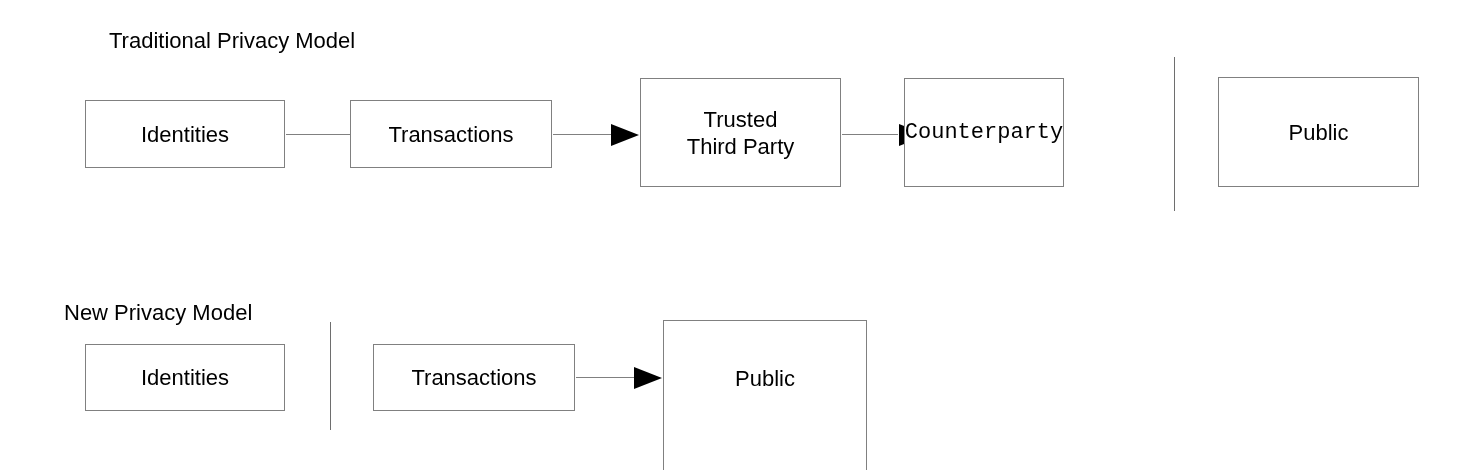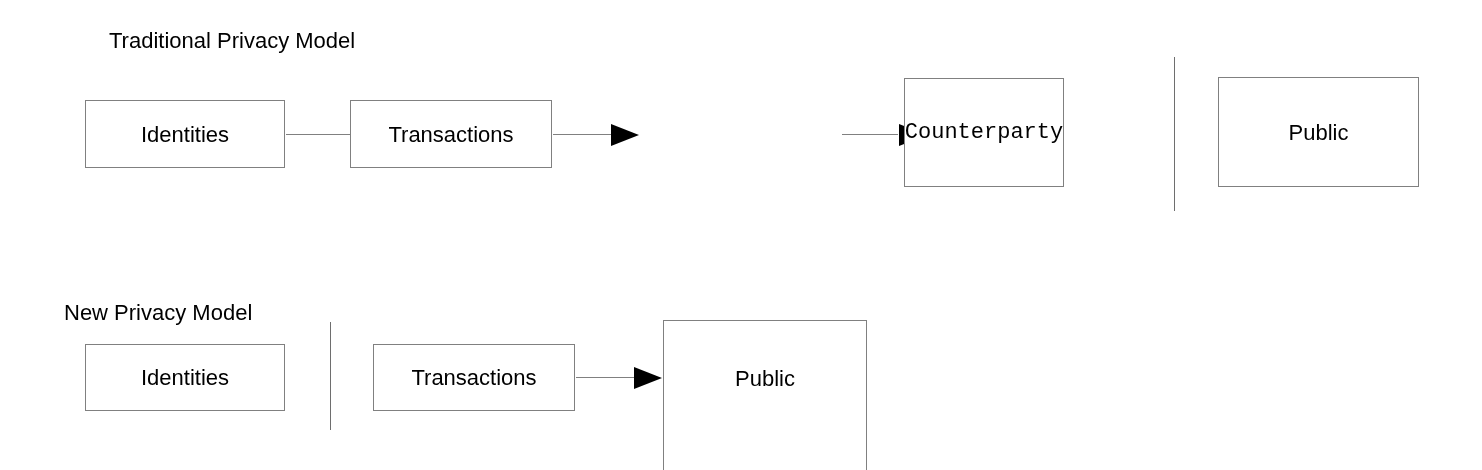--- a/index.html
+++ b/index.html
@@ -79,20 +79,24 @@
 
   <div class="connector" style="left:286px; top:134px; width:64px;"></div>
 
   <div class="node" style="left:350px; top:100px; width:202px; height:68px;">
     <span class="node-label">Transactions</span>
   </div>
 
   <div class="connector" style="left:553px; top:134px; width:59px;"></div>
   <div class="arrowhead" style="left:611px; top:124px;"></div>
 
+  <div class="node" style="left:640px; top:78px; width:201px; height:109px;">
+    <span class="node-label">Trusted
+Third Party</span>
+  </div>
 
   <div class="connector" style="left:842px; top:134px; width:56px;"></div>
   <div class="arrowhead" style="left:899px; top:124px;"></div>
 
   <div class="node" style="left:904px; top:78px; width:160px; height:109px;font-family:Liberation Mono, monospace;">
     <span class="node-label">Counterparty</span>
   </div>
 
   <div class="divider" style="left:1174px; top:57px; height:154px;"></div>
 

